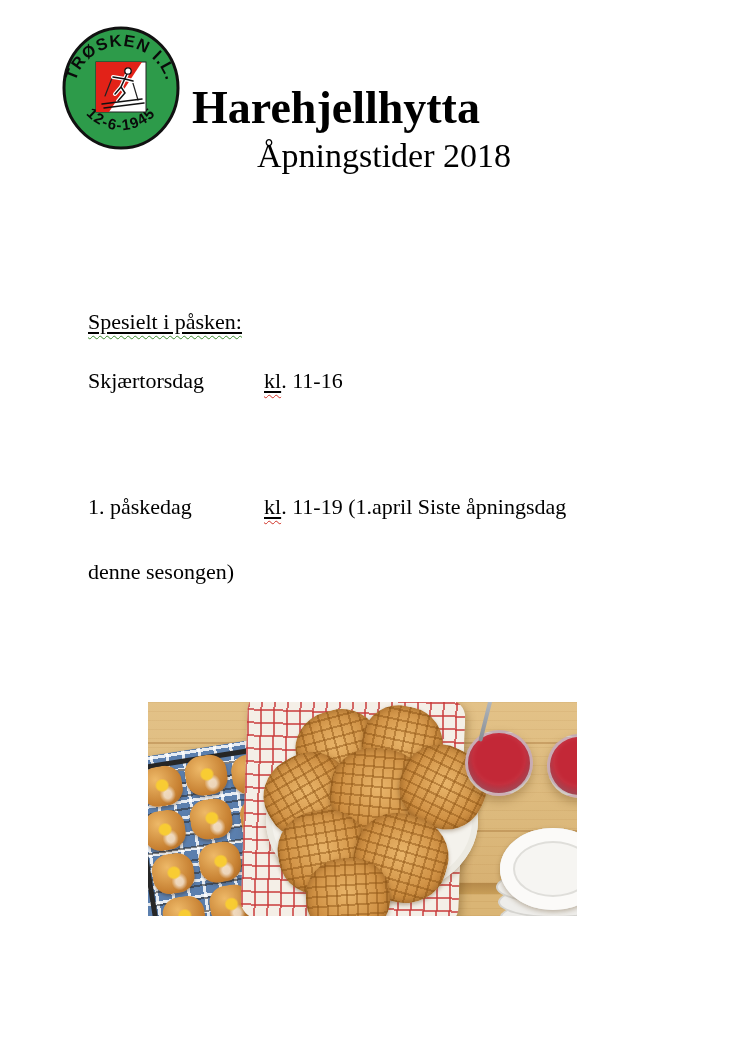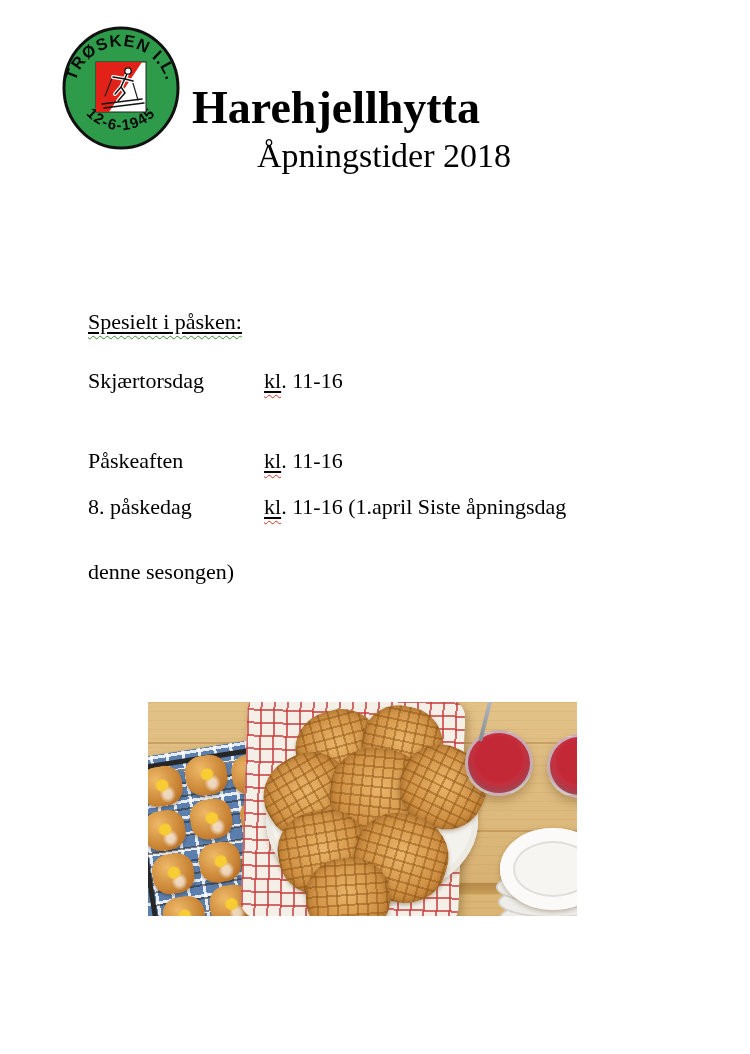--- a/index.html
+++ b/index.html
@@ -127,25 +127,22 @@
   </div>
 
 
   <div class="abs body-text p-heading">
     <span class="ub"><span class="sqg">Spesielt i påsken:</span></span>
   </div>
 
   <div class="abs body-text row" style="top:364px;">
     <span class="day">Skjærtorsdag</span><span class="ub"><span class="sqr">kl</span></span><span>. 11-16</span>
   </div>
-  <div class="abs body-text row" style="top:444px;">
-    <span class="day">Påskeaften</span><span class="ub"><span class="sqr">kl</span></span><span>. 11-16</span>
-  </div>
   <div class="abs body-text row" style="top:490px;">
-    <span class="day">8. påskedag</span><span class="ub"><span class="sqr">kl</span></span><span>. 11-16 (1.april Siste åpningsdag</span>
+    <span class="day">1. påskedag</span><span class="ub"><span class="sqr">kl</span></span><span>. 11-19 (1.april Siste åpningsdag</span>
   </div>
   <div class="abs body-text row" style="top:523px;margin-top:32px;">denne sesongen)</div>
 
 
   <div class="abs photo">
     <div class="abs seam" style="top:40px;"></div>
     <div class="abs seam" style="top:128px;"></div>
     <div class="abs table-edge"></div>
     <div class="abs table-front"></div>
 

